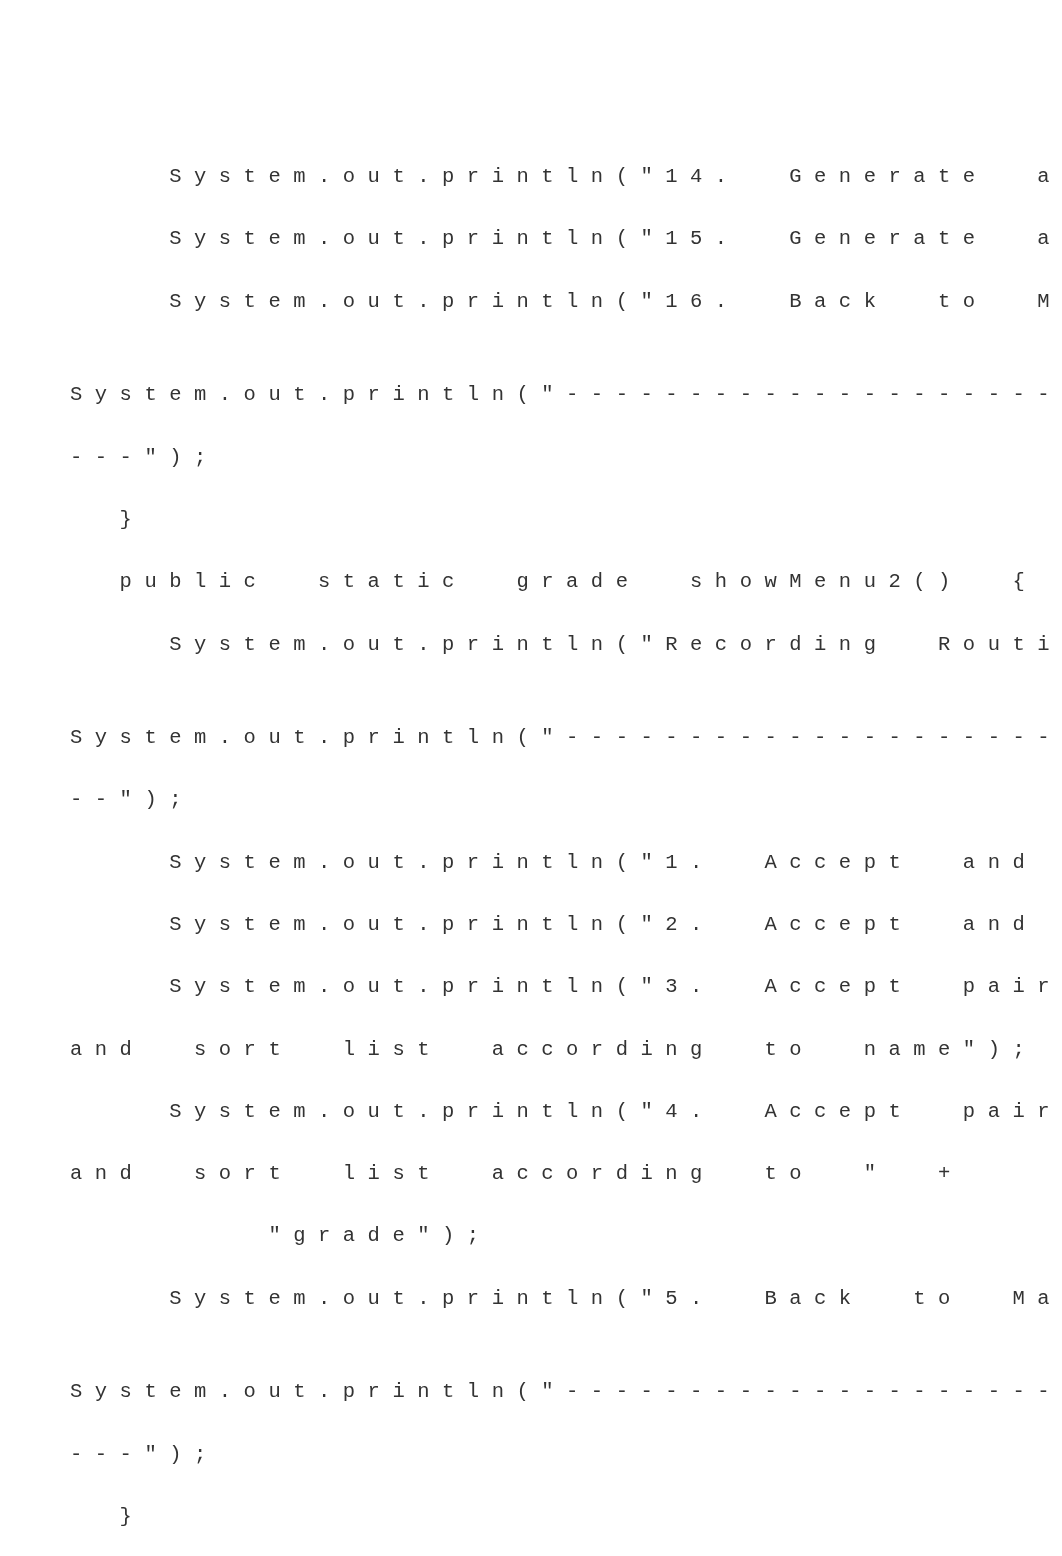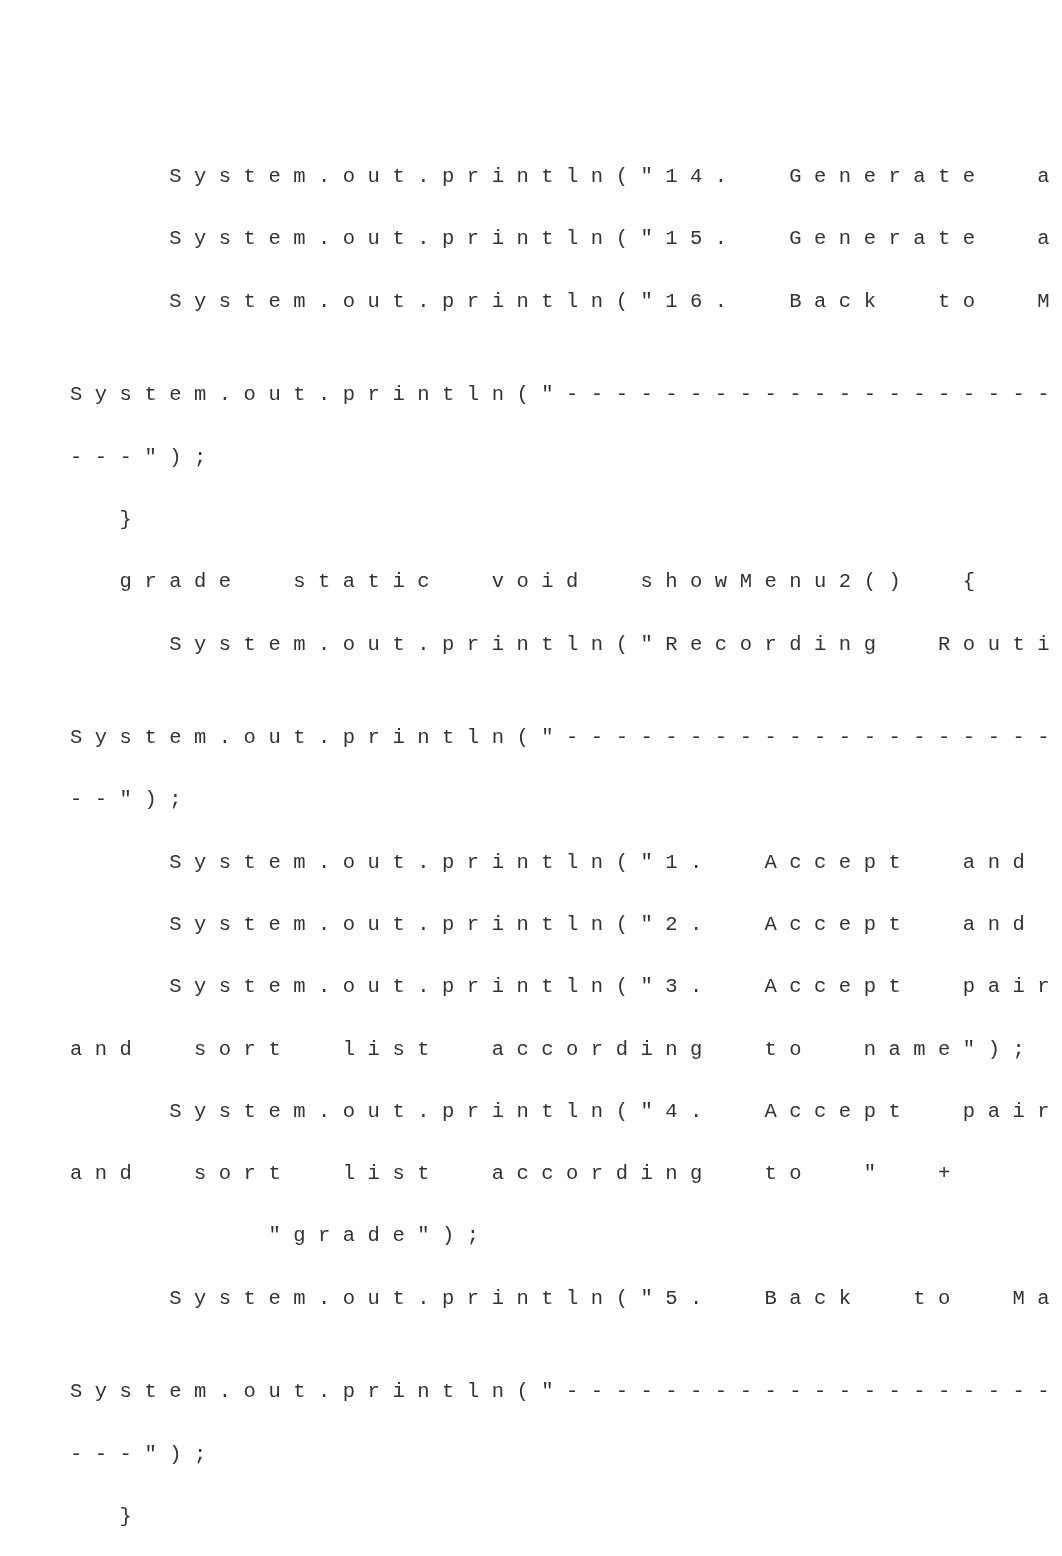--- a/index.html
+++ b/index.html
@@ -26,21 +26,21 @@
 <body>
 
 <div class="page">
 <span class="line">    System.out.println("14.  Generate  a  Fibon</span>
 <span class="line">    System.out.println("15.  Generate  a  Pasca</span>
 <span class="line">    System.out.println("16.  Back  to  Main  Men</span>
 <span class="line"></span>
 <span class="line">System.out.println("-------------------------</span>
 <span class="line">---");</span>
 <span class="line">  }</span>
-<span class="line">  grade  static  void  showMenu2()  {</span>
+<span class="line">  public  static  grade  showMenu2()  {</span>
 <span class="line">    System.out.println("Recording  Routine  Su</span>
 <span class="line"></span>
 <span class="line">System.out.println("-------------------------</span>
 <span class="line">--");</span>
 <span class="line">    System.out.println("1.  Accept  and  sort  l</span>
 <span class="line">    System.out.println("2.  Accept  and  sort  l</span>
 <span class="line">    System.out.println("3.  Accept  pairs  of  n</span>
 <span class="line">and  sort  list  according  to  name");</span>
 <span class="line">    System.out.println("4.  Accept  pairs  of  n</span>
 <span class="line">and  sort  list  according  to  "  +</span>

